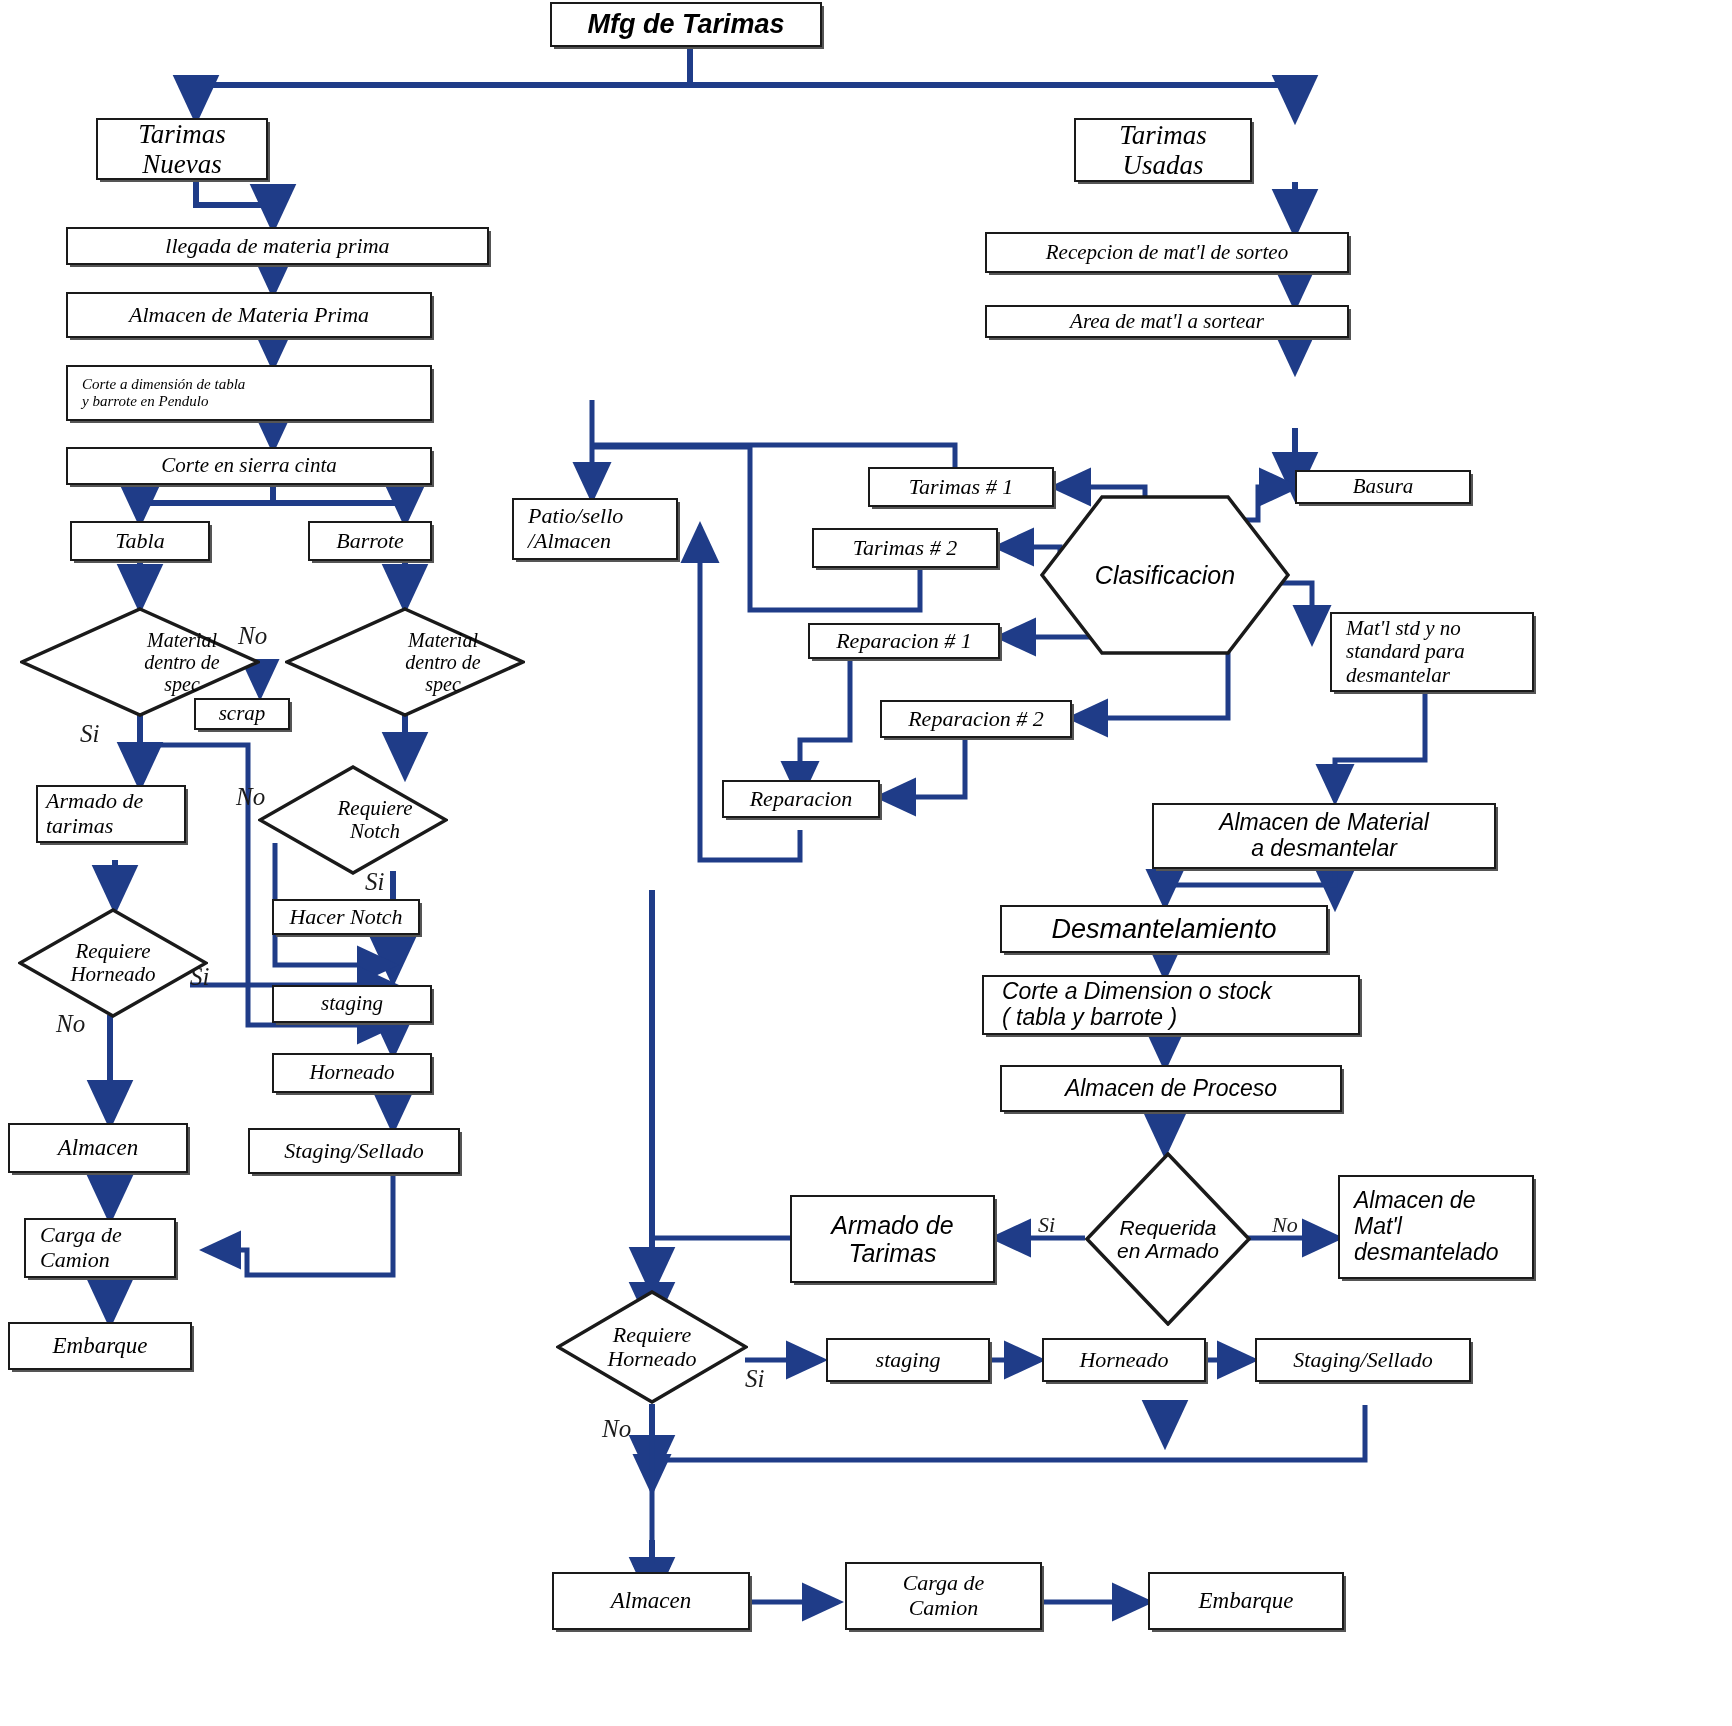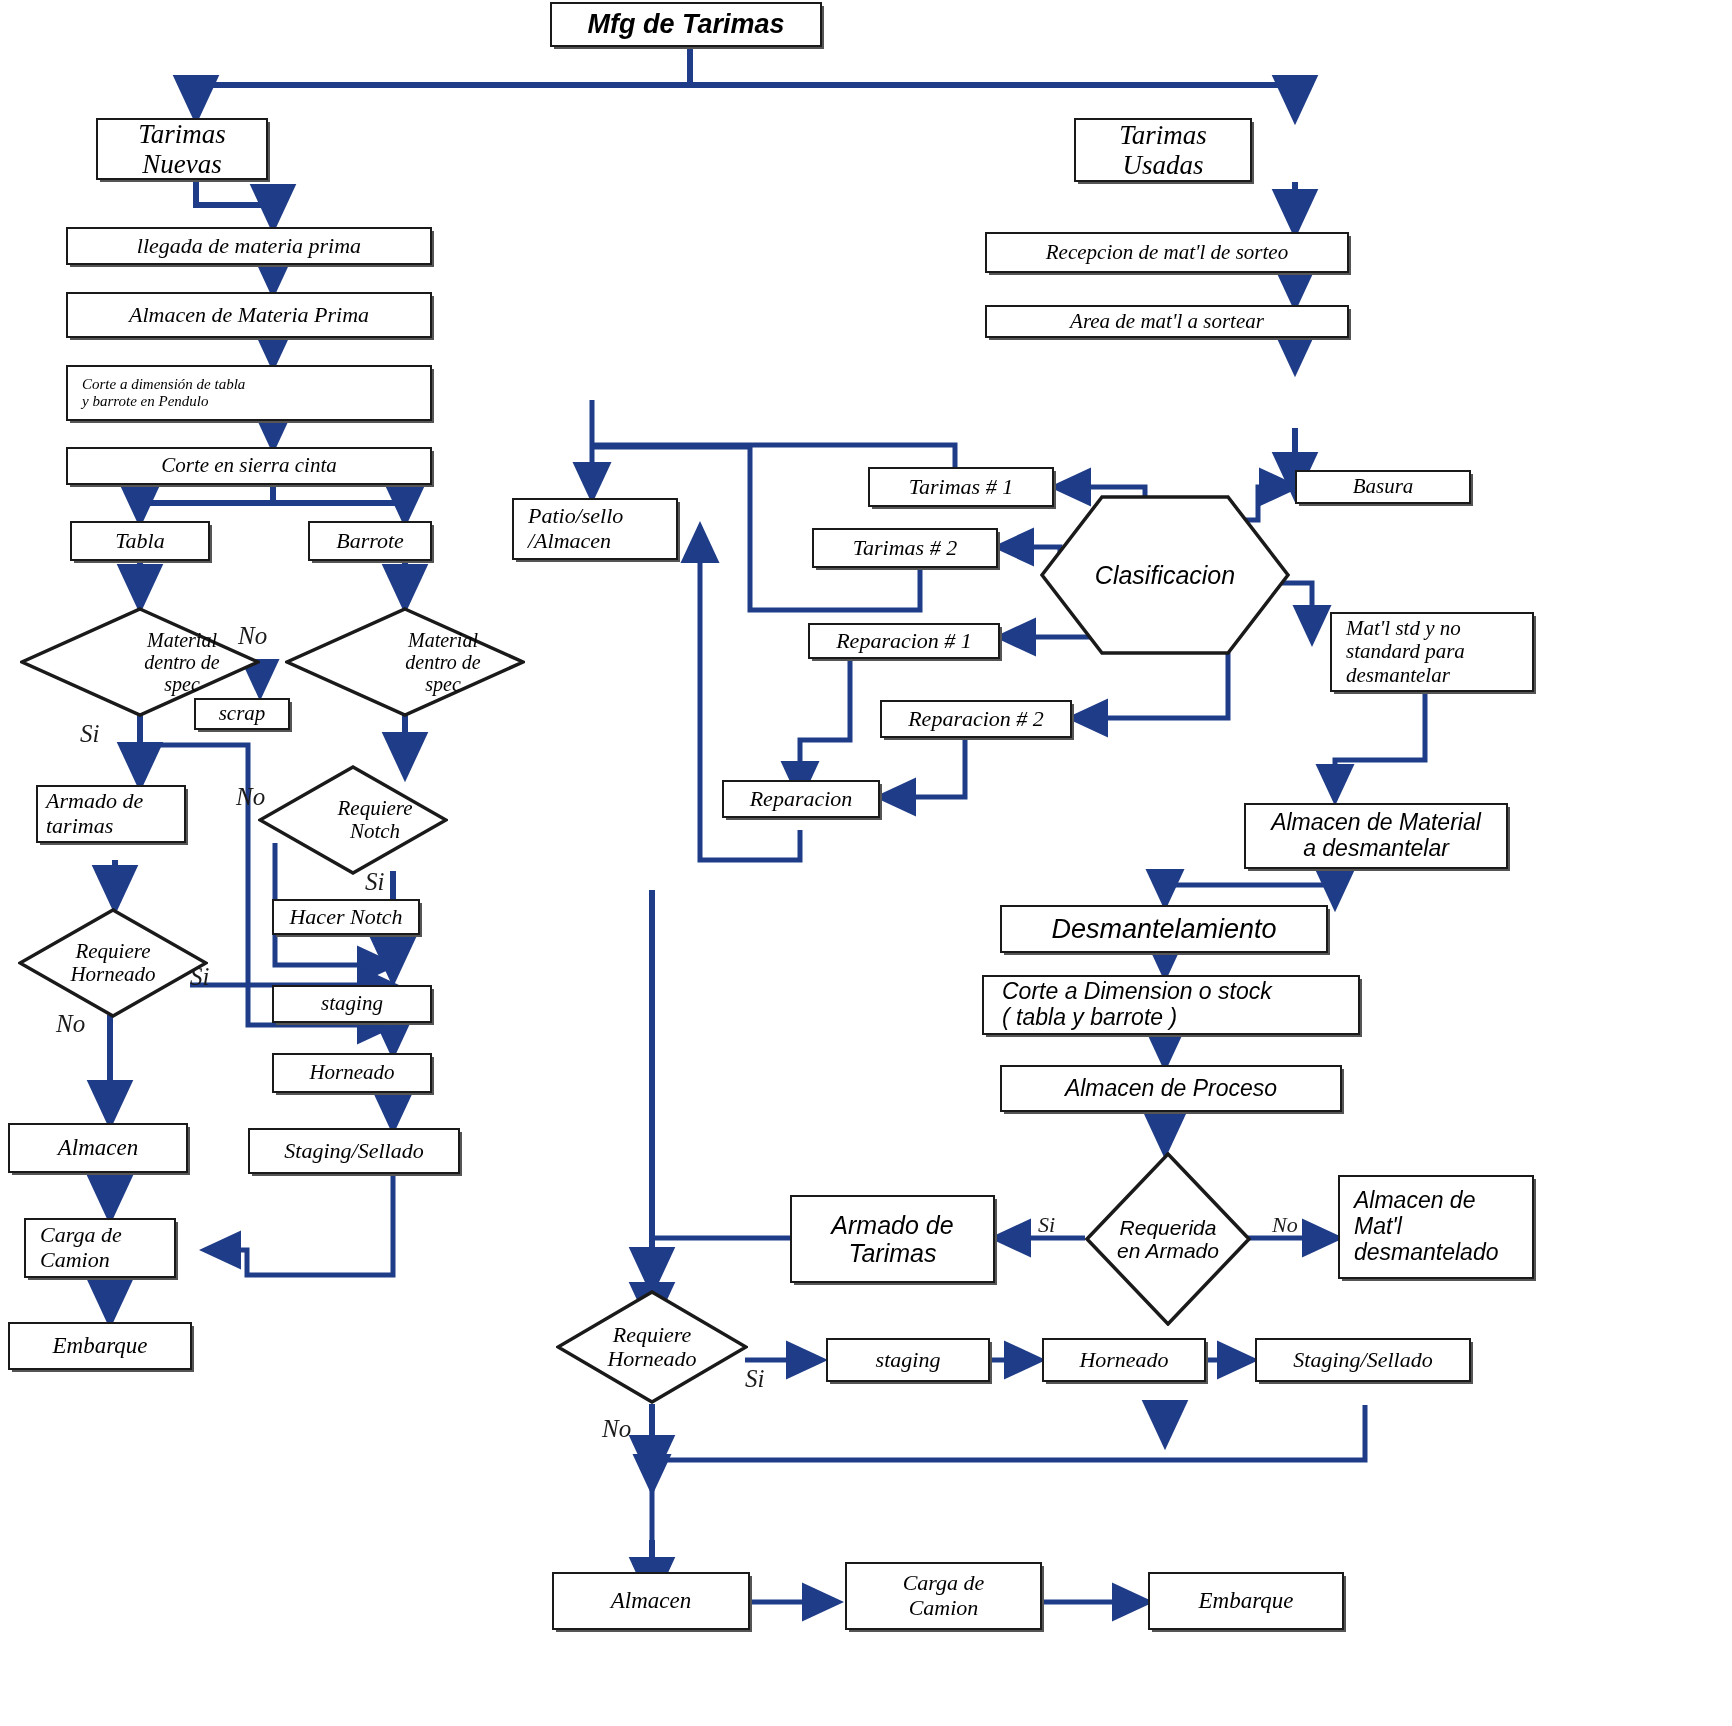--- a/index.html
+++ b/index.html
@@ -136,21 +136,21 @@
 
   <div class="node box" style="left:550px;top:2px;width:272px;height:45px;">
     <div class="t sans bold" style="font-size:27px;">Mfg de Tarimas</div>
   </div>
 
   <div class="node box" style="left:96px;top:118px;width:172px;height:62px;">
     <div class="t serif" style="font-size:27px;white-space:pre-line;">Tarimas
 Nuevas</div>
   </div>
 
-  <div class="node box" style="left:66px;top:227px;width:366px;height:38px;">
+  <div class="node box" style="left:66px;top:227px;width:423px;height:38px;">
     <div class="t serif" style="font-size:22px;">llegada de materia prima</div>
   </div>
 
   <div class="node box" style="left:66px;top:292px;width:366px;height:46px;">
     <div class="t serif" style="font-size:22px;">Almacen de Materia Prima</div>
   </div>
 
   <div class="node box" style="left:66px;top:365px;width:366px;height:56px;">
     <div class="t serif" style="font-size:15px;white-space:pre-line;text-align:left;width:100%;padding-left:14px;">Corte a dimensión de tabla
 y barrote en Pendulo</div>
@@ -298,21 +298,21 @@
     <div class="t serif" style="font-size:21px;white-space:pre-line;text-align:left;width:100%;padding-left:14px;">Mat'l std  y no
 standard para
 desmantelar</div>
   </div>
 
   <div class="node box" style="left:512px;top:498px;width:166px;height:62px;">
     <div class="t serif" style="font-size:22px;white-space:pre-line;text-align:left;width:100%;padding-left:14px;">Patio/sello
 /Almacen</div>
   </div>
 
-  <div class="node box" style="left:1244px;top:803px;width:264px;height:66px;">
+  <div class="node box" style="left:1152px;top:803px;width:344px;height:66px;">
     <div class="t sans" style="font-size:23px;white-space:pre-line;">Almacen de Material
 a desmantelar</div>
   </div>
 
   <div class="node box" style="left:1000px;top:905px;width:328px;height:48px;">
     <div class="t sans" style="font-size:27px;">Desmantelamiento</div>
   </div>
 
   <div class="node box" style="left:982px;top:975px;width:378px;height:60px;">
     <div class="t sans" style="font-size:23px;white-space:pre-line;text-align:left;width:100%;padding-left:18px;">Corte a Dimension o stock

